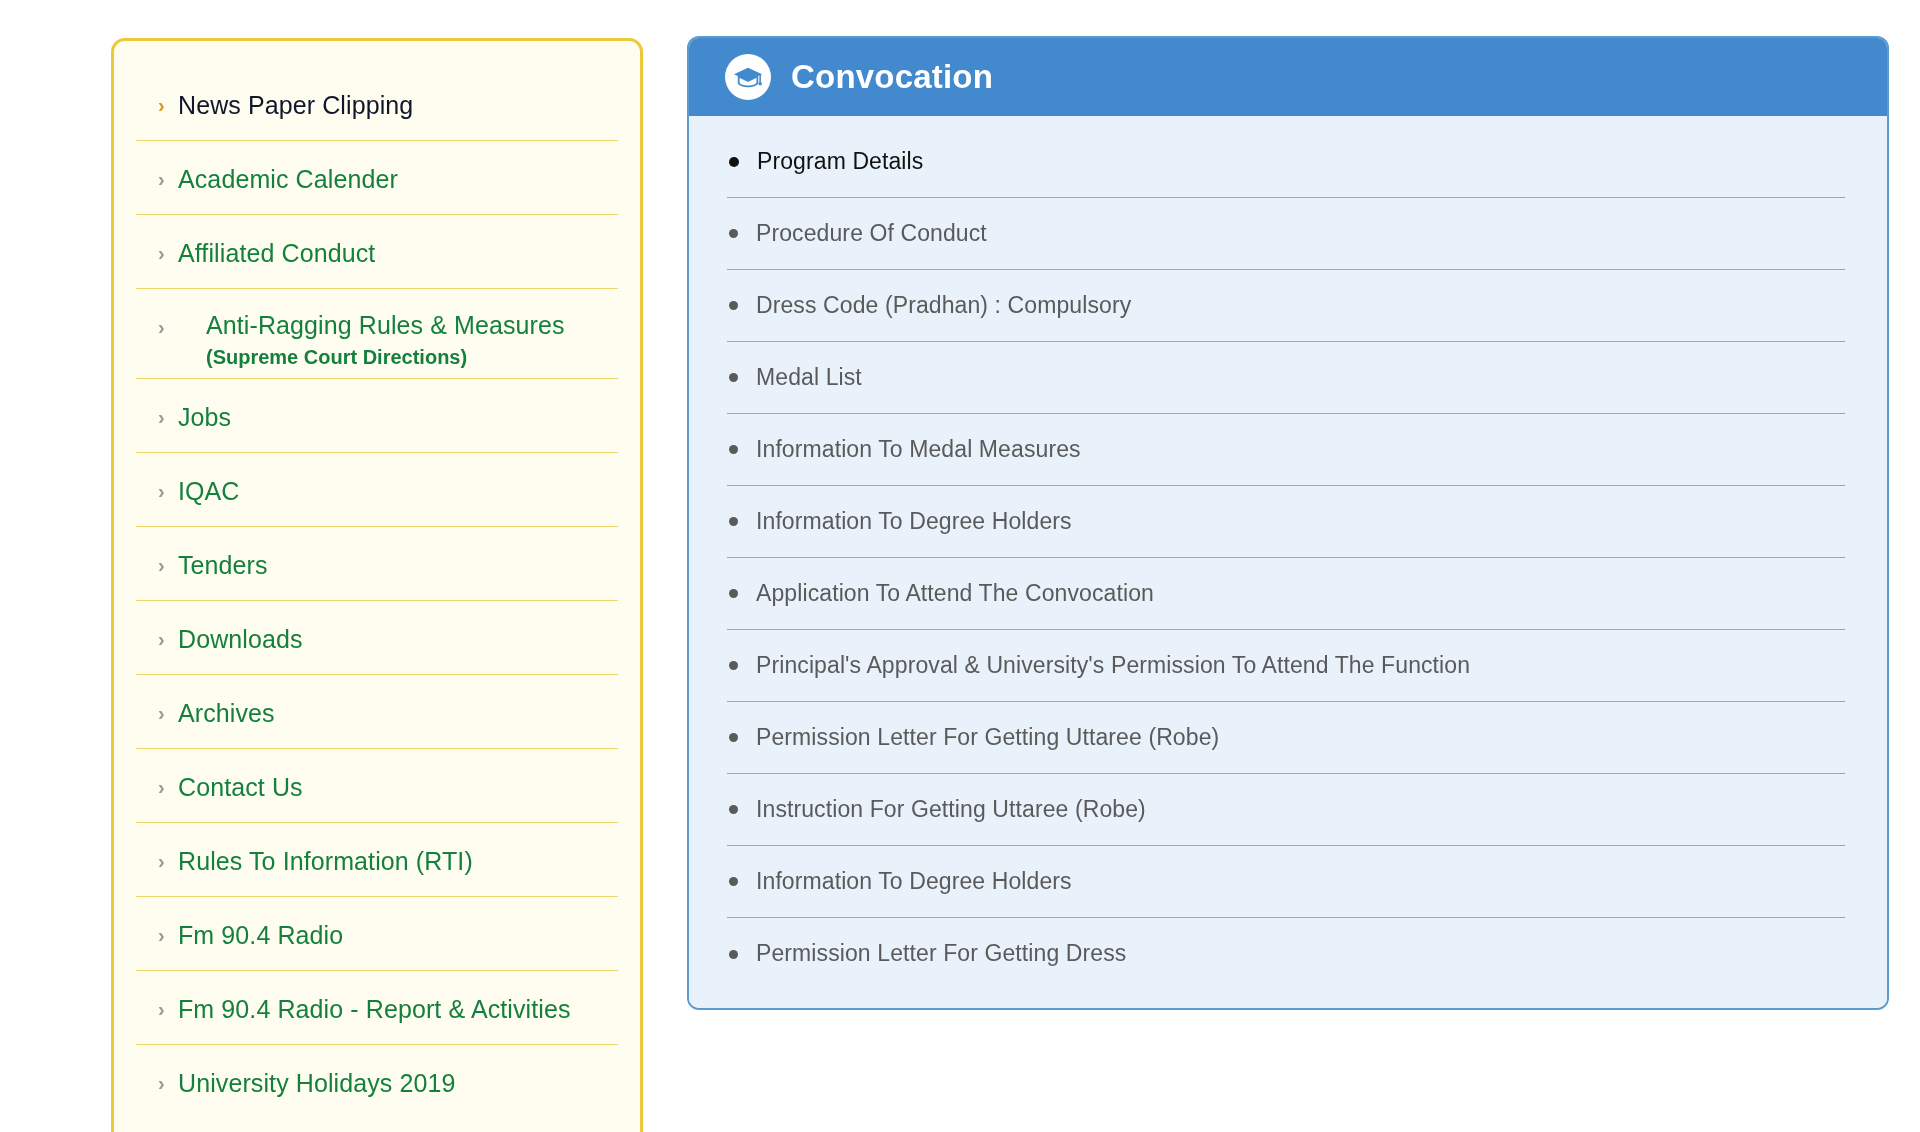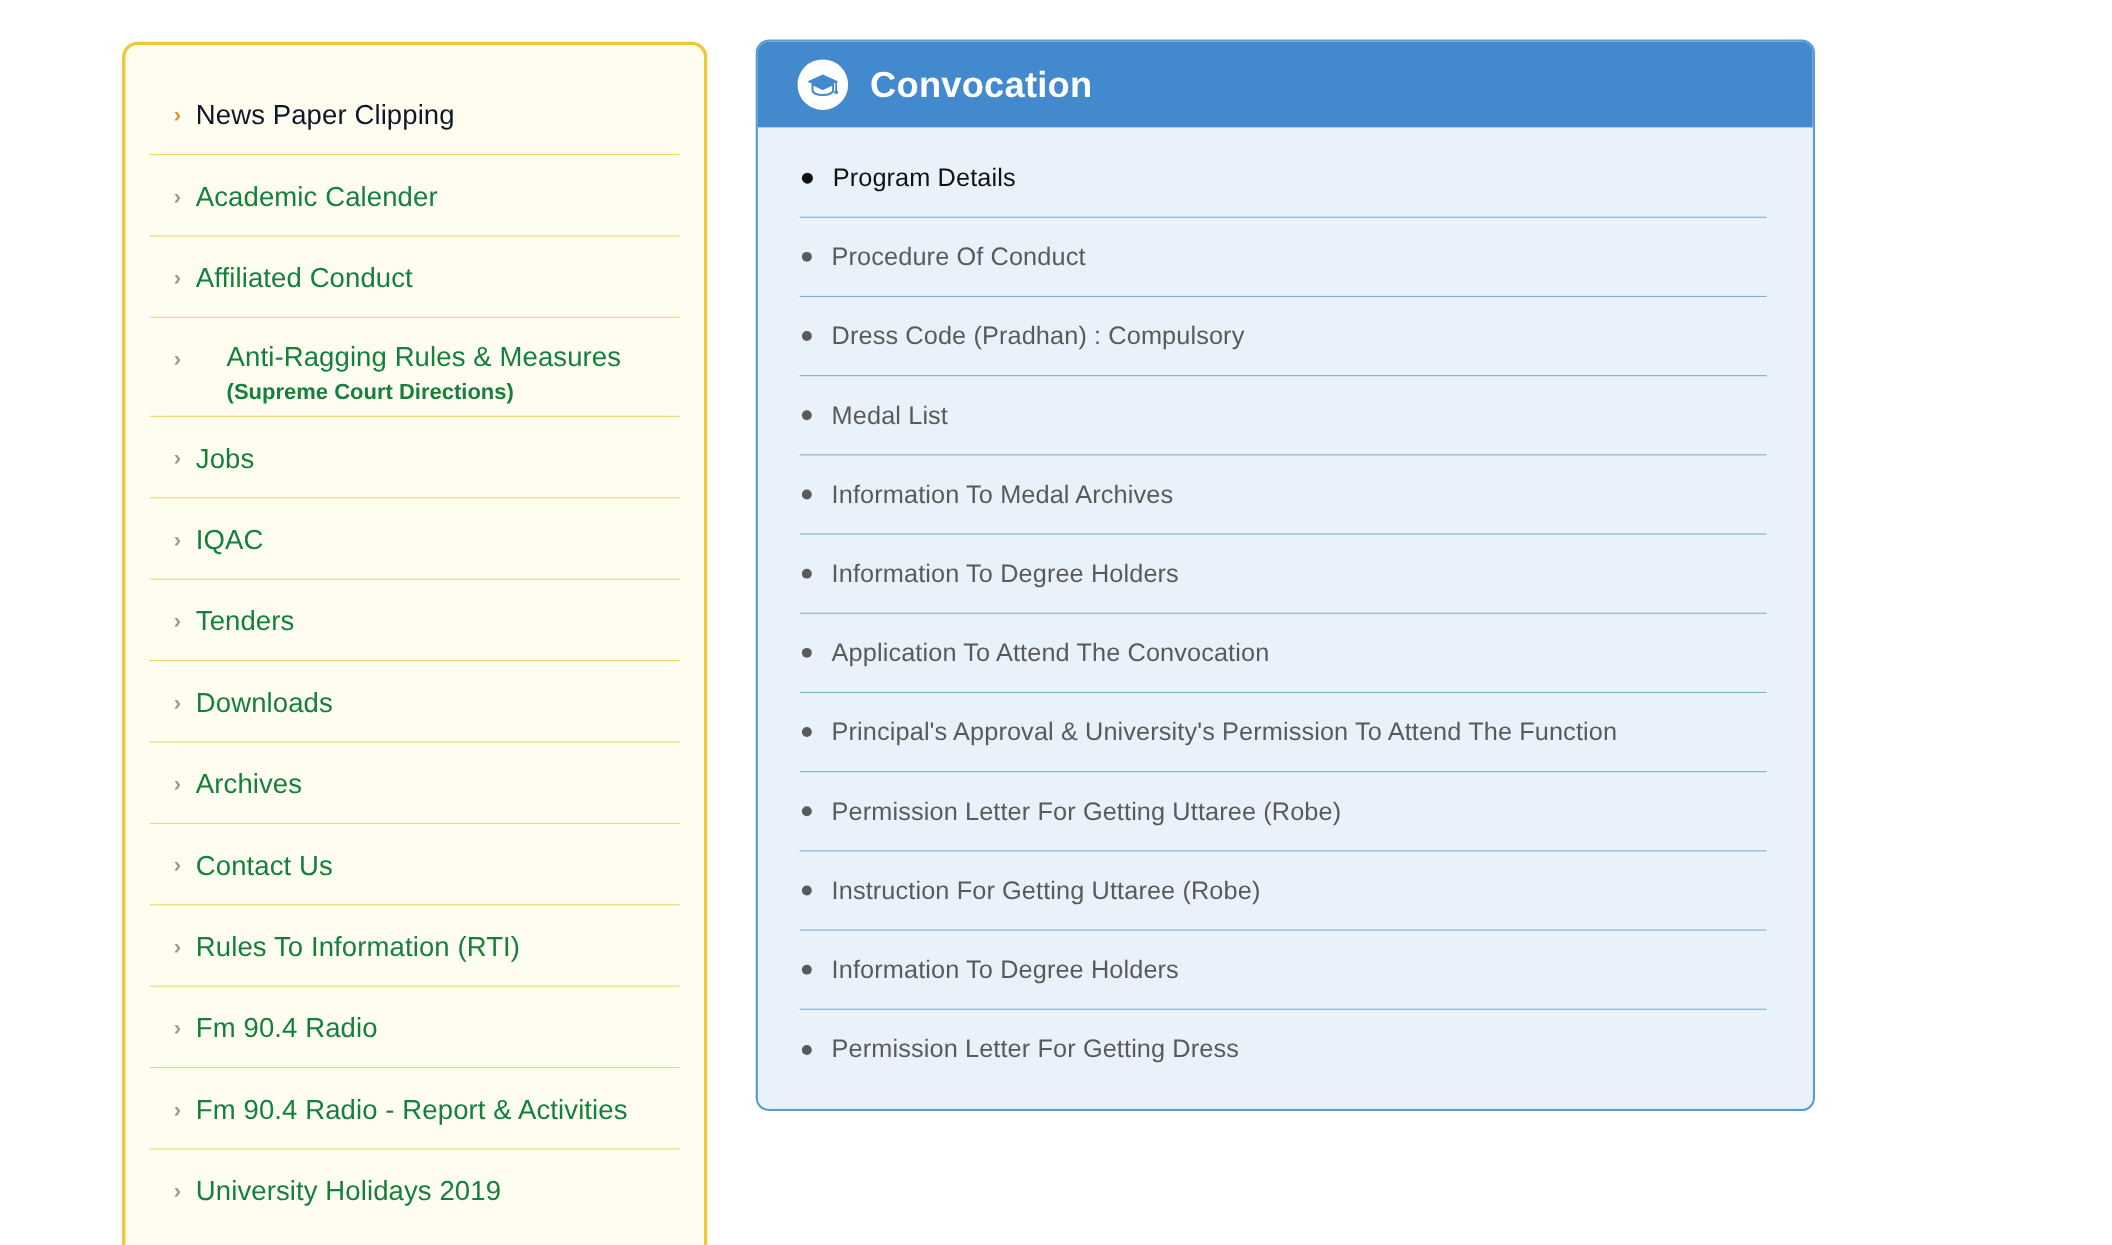--- a/index.html
+++ b/index.html
@@ -100,21 +100,21 @@
     padding-top: 20px;
     padding-bottom: 8px;
     margin-left: 28px;
   }
 
   
   .panel {
     position: absolute;
     left: 687px;
     top: 36px;
-    width: 963px;
+    width: 1202px;
     box-sizing: border-box;
     border: 2px solid #5b9bd0;
     border-radius: 12px;
     background: #e9f2fb;
     overflow: hidden;
   }
 
   .panel-header {
     background: #4389ce;
     height: 78px;
@@ -336,21 +336,21 @@
         <div class="doc-item">
           <span class="doc-bullet"></span>
           <span class="doc-label">Dress Code (Pradhan) : Compulsory</span>
         </div>
         <div class="doc-item">
           <span class="doc-bullet"></span>
           <span class="doc-label">Medal List</span>
         </div>
         <div class="doc-item">
           <span class="doc-bullet"></span>
-          <span class="doc-label">Information To Medal Archives</span>
+          <span class="doc-label">Information To Medal Measures</span>
         </div>
         <div class="doc-item">
           <span class="doc-bullet"></span>
           <span class="doc-label">Information To Degree Holders</span>
         </div>
         <div class="doc-item">
           <span class="doc-bullet"></span>
           <span class="doc-label">Application To Attend The Convocation</span>
         </div>
         <div class="doc-item">

